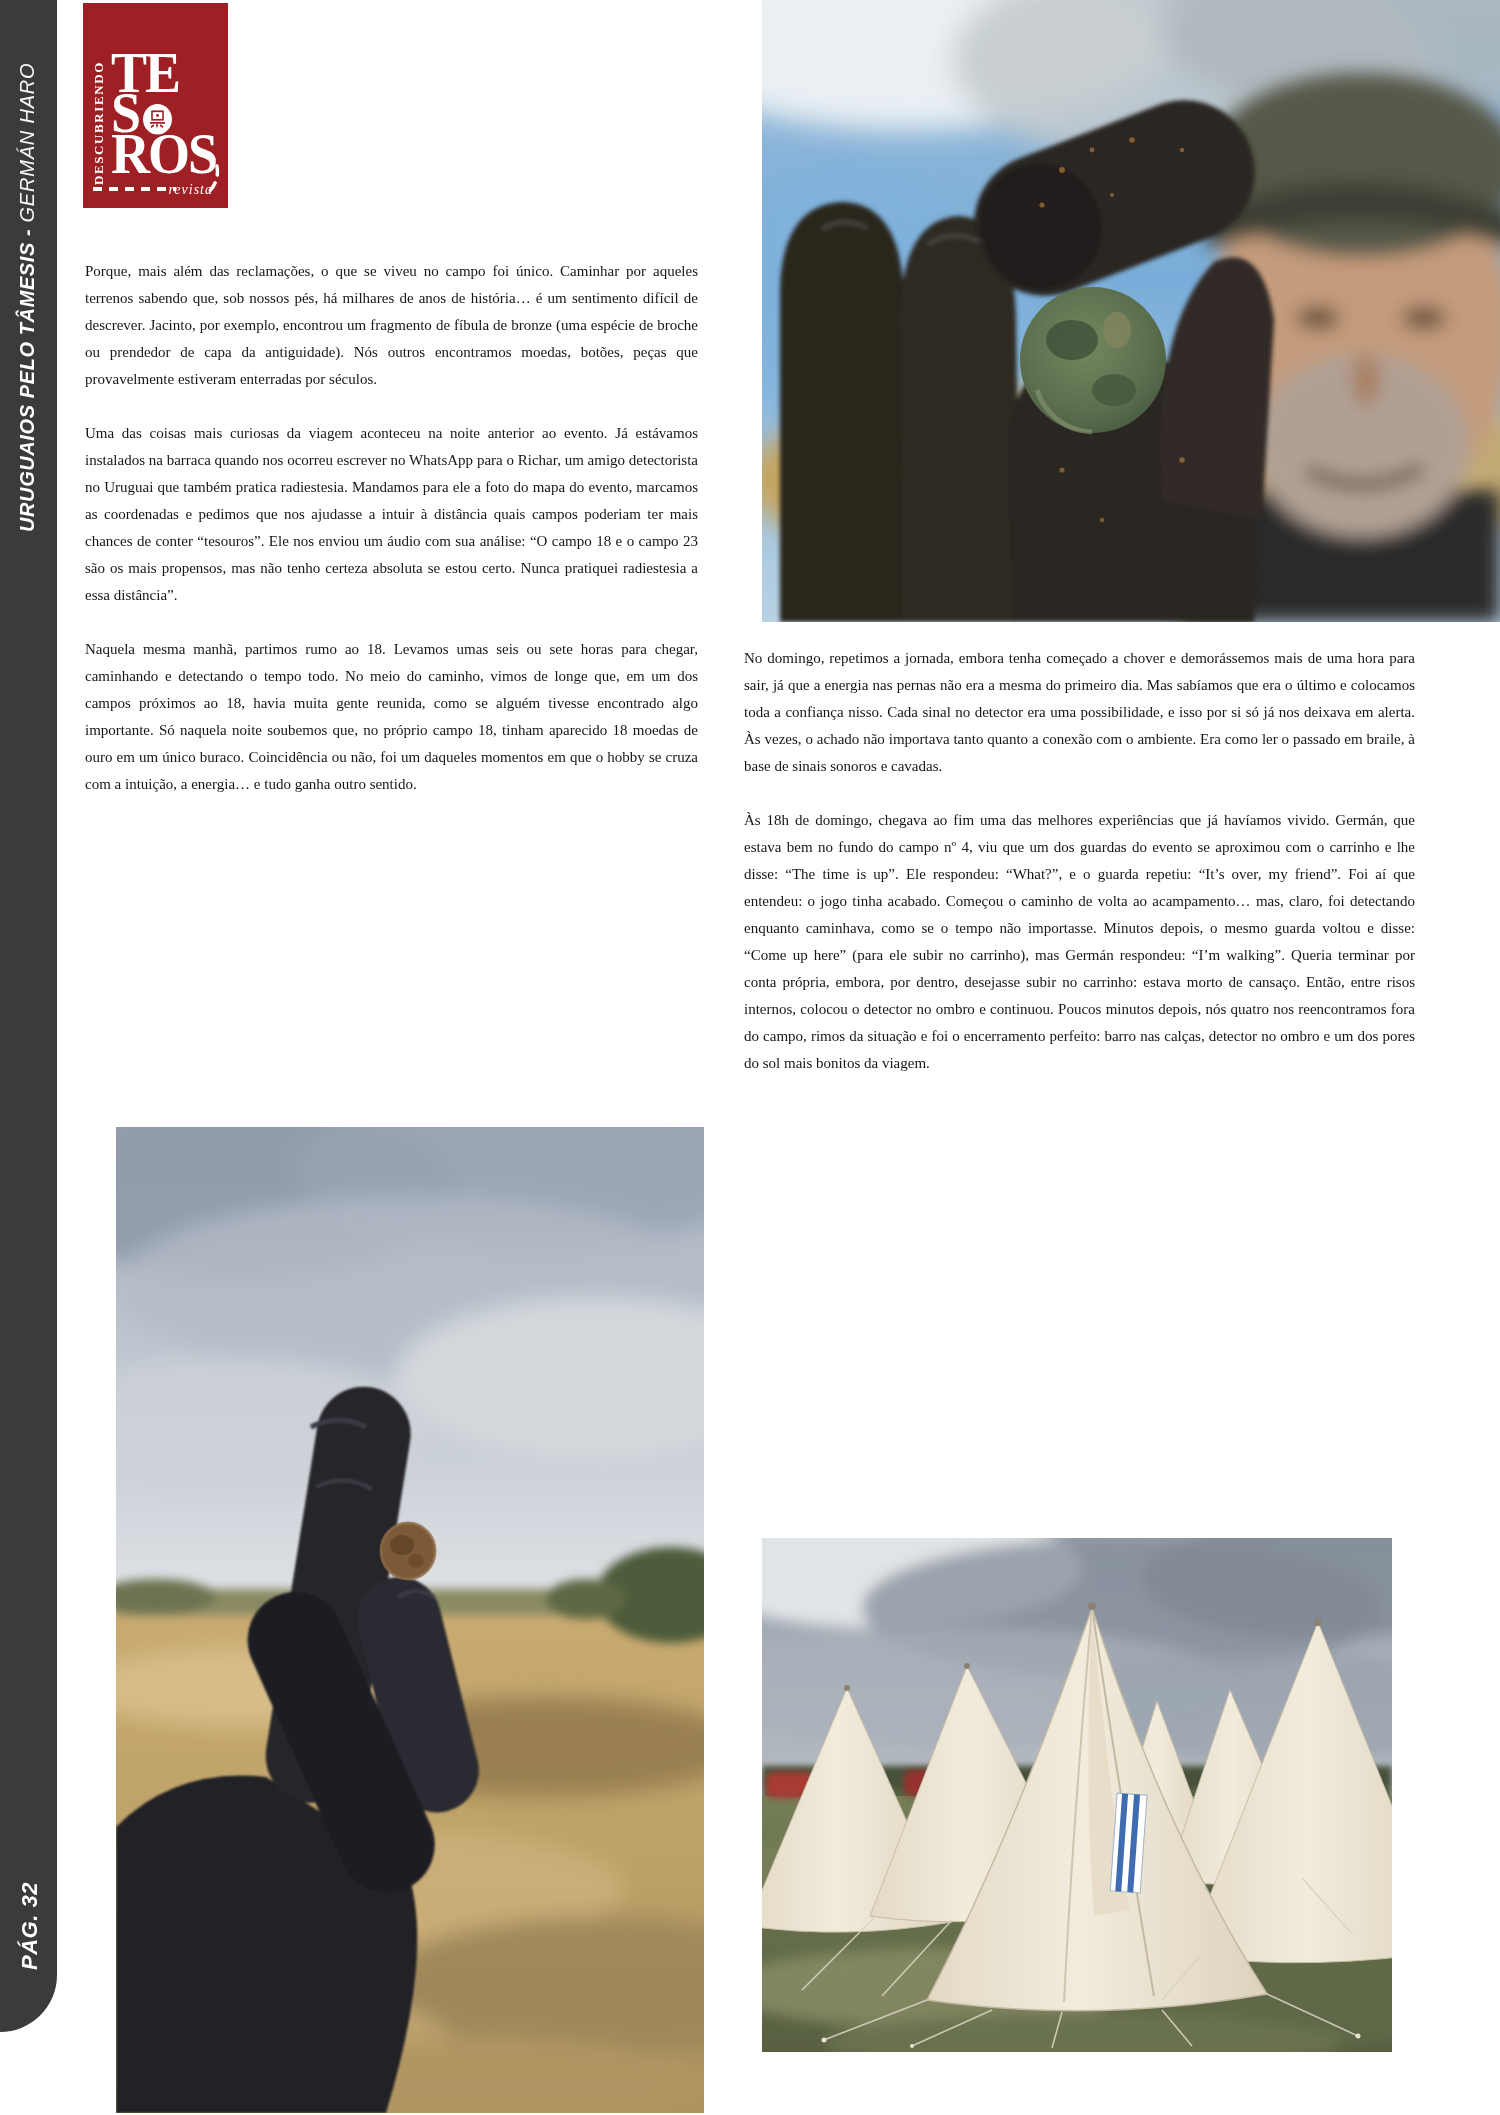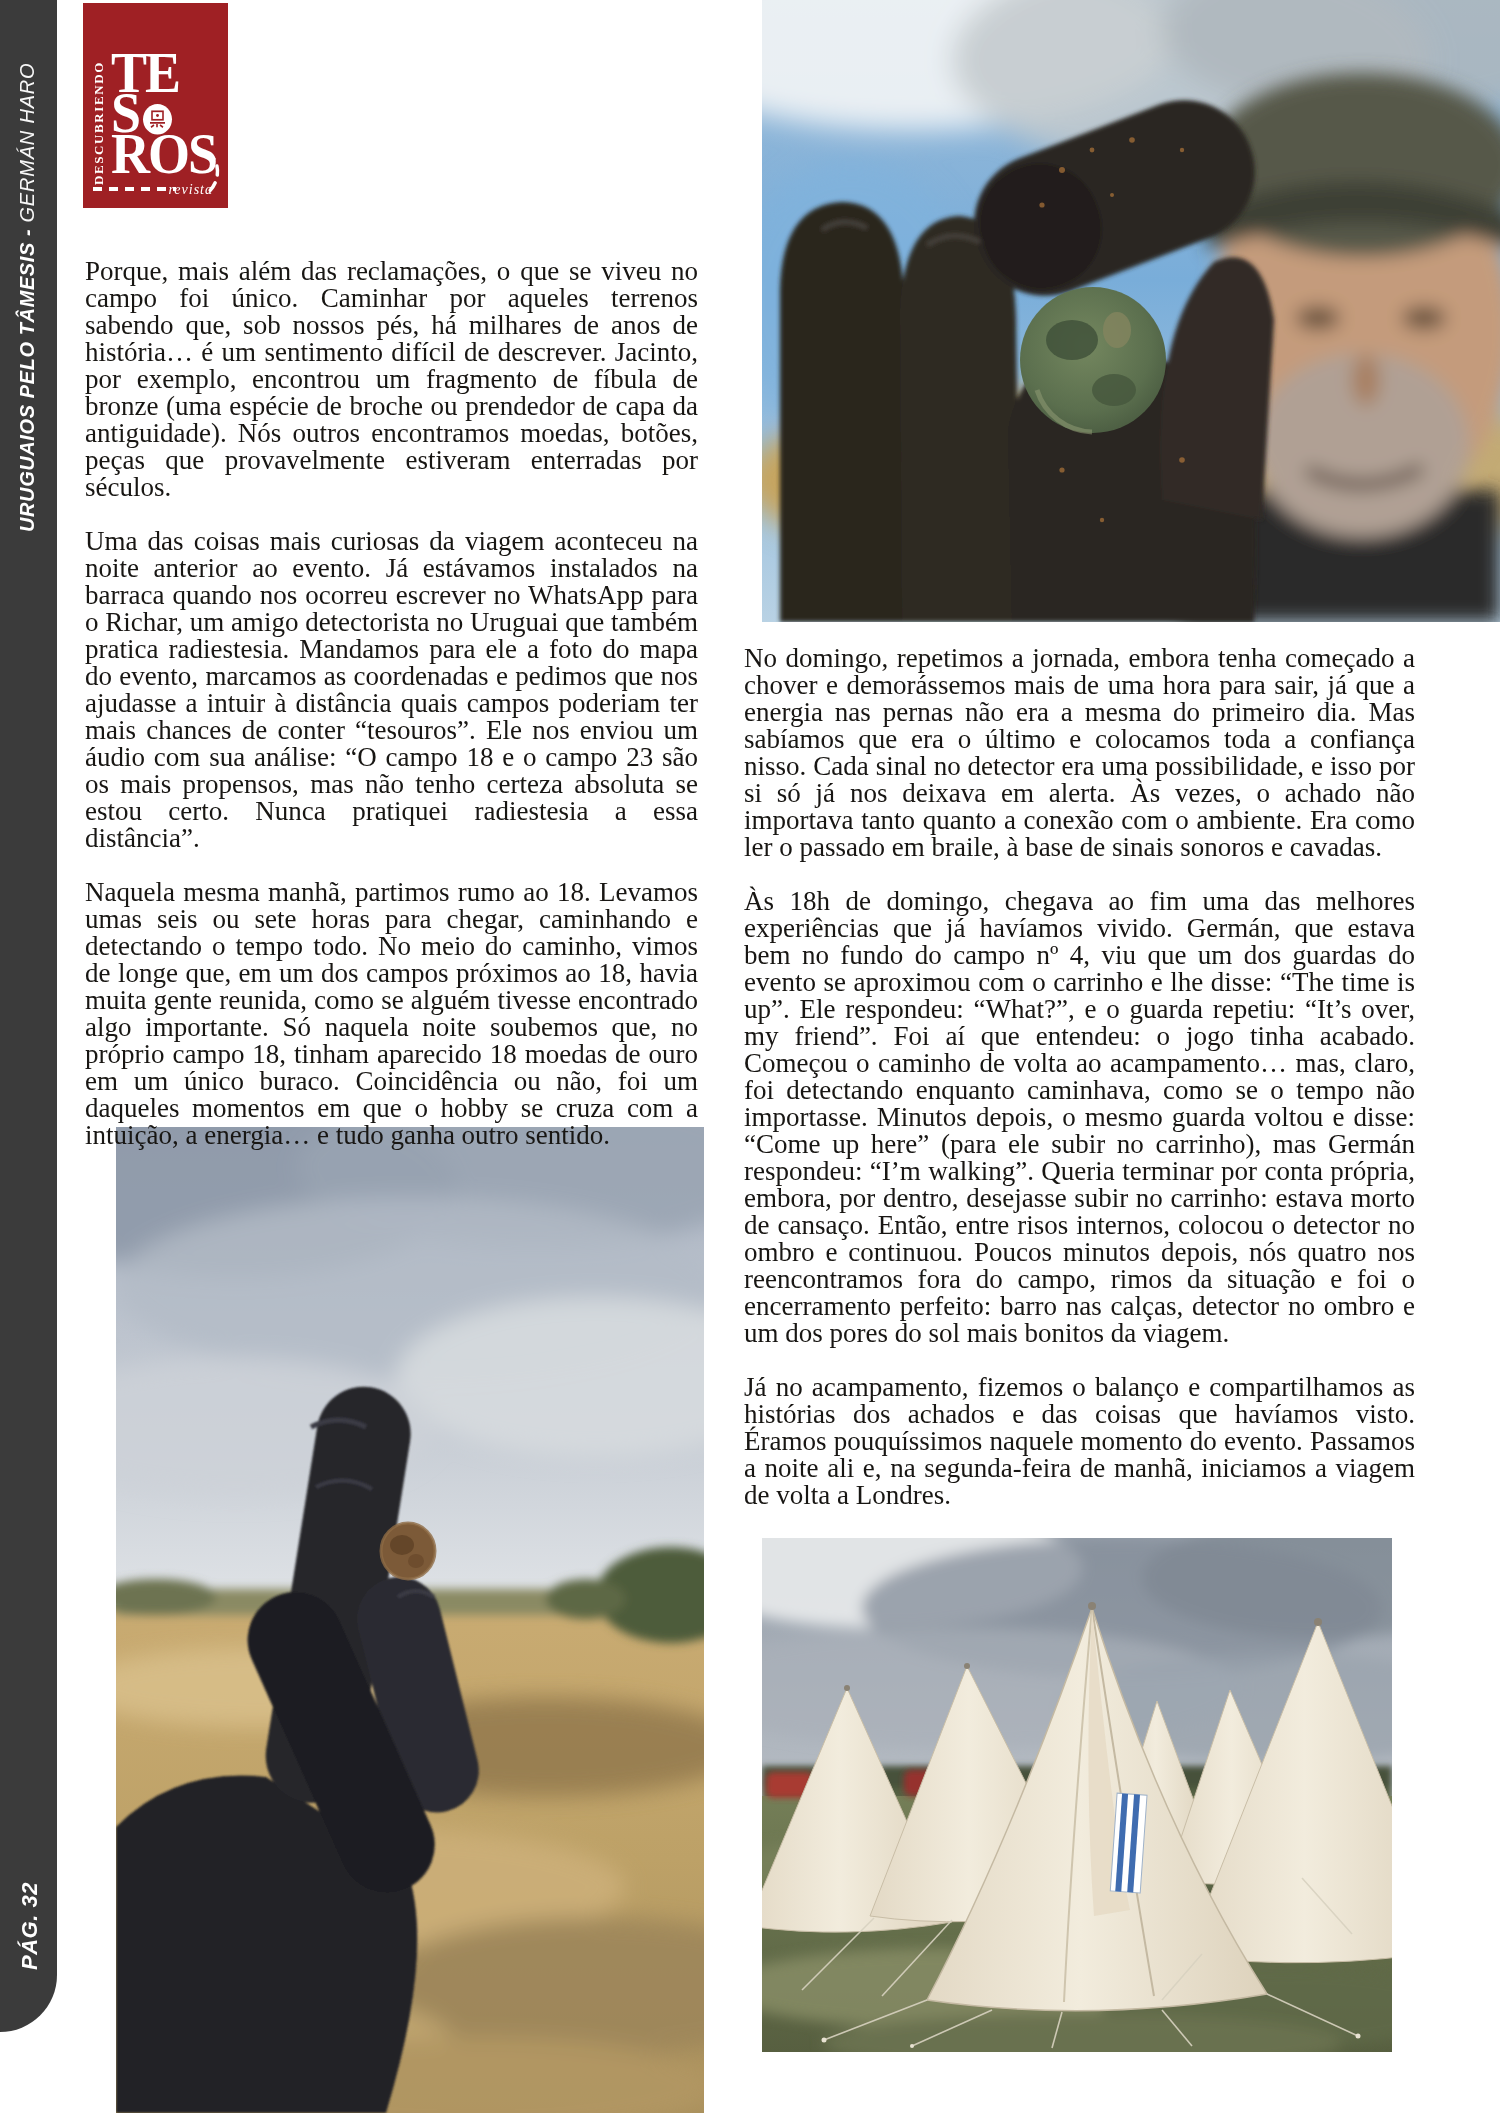--- a/index.html
+++ b/index.html
@@ -30,21 +30,21 @@
   .logo-coin{display:inline-block;width:31px;height:31px;margin-left:3px;vertical-align:-3px;}
   .logo-dashes{position:absolute;left:10px;right:52px;bottom:17px;height:4px;
                background:repeating-linear-gradient(90deg,#fff 0 9px,transparent 9px 16px);}
   .logo-tagline{position:absolute;right:15px;bottom:10px;color:#fff;font-style:italic;
                 font-family:"Liberation Serif",serif;font-size:14px;letter-spacing:1px;}
   .logo-curve{position:absolute;right:1px;bottom:9px;width:26px;height:50px;}
   
   .col{position:absolute;}
   .col-left{left:85px;top:258px;width:613px;}
   .col-right{left:744px;top:645px;width:671px;}
-  p.body-text{margin:0 0 27px 0;font-size:27px;line-height:27px;text-align:justify;
+  p.body-text{margin:0 0 27px 0;font-size:15px;line-height:27px;text-align:justify;
               color:#181613;hyphens:auto;-webkit-hyphens:auto;}
   
   .photo{position:absolute;display:block;}
   .photo-top{left:762px;top:0;}
   .photo-left{left:116px;top:1127px;}
   .photo-tents{left:762px;top:1538px;}
 </style>
 </head>
 <body>
 
@@ -319,16 +319,15 @@
 
   <section class="col col-left">
     <p class="body-text">Porque, mais além das reclamações, o que se viveu no campo foi único. Caminhar por aqueles terrenos sabendo que, sob nossos pés, há milhares de anos de história… é um sentimento difícil de descrever. Jacinto, por exemplo, encontrou um fragmento de fíbula de bronze (uma espécie de broche ou prendedor de capa da antiguidade). Nós outros encontramos moedas, botões, peças que provavelmente estiveram enterradas por séculos.</p>
     <p class="body-text">Uma das coisas mais curiosas da viagem aconteceu na noite anterior ao evento. Já estávamos instalados na barraca quando nos ocorreu escrever no WhatsApp para o Richar, um amigo detectorista no Uruguai que também pratica radiestesia. Mandamos para ele a foto do mapa do evento, marcamos as coordenadas e pedimos que nos ajudasse a intuir à distância quais campos poderiam ter mais chances de conter “tesouros”. Ele nos enviou um áudio com sua análise: “O campo 18 e o campo 23 são os mais propensos, mas não tenho certeza absoluta se estou certo. Nunca pratiquei radiestesia a essa distância”.</p>
     <p class="body-text">Naquela mesma manhã, partimos rumo ao 18. Levamos umas seis ou sete horas para chegar, caminhando e detectando o tempo todo. No meio do caminho, vimos de longe que, em um dos campos próximos ao 18, havia muita gente reunida, como se alguém tivesse encontrado algo importante. Só naquela noite soubemos que, no próprio campo 18, tinham aparecido 18 moedas de ouro em um único buraco. Coincidência ou não, foi um daqueles momentos em que o hobby se cruza com a intuição, a energia… e tudo ganha outro sentido.</p>
   </section>
 
   <section class="col col-right">
     <p class="body-text">No domingo, repetimos a jornada, embora tenha começado a chover e demorássemos mais de uma hora para sair, já que a energia nas pernas não era a mesma do primeiro dia. Mas sabíamos que era o último e colocamos toda a confiança nisso. Cada sinal no detector era uma possibilidade, e isso por si só já nos deixava em alerta. Às vezes, o achado não importava tanto quanto a conexão com o ambiente. Era como ler o passado em braile, à base de sinais sonoros e cavadas.</p>
     <p class="body-text">Às 18h de domingo, chegava ao fim uma das melhores experiências que já havíamos vivido. Germán, que estava bem no fundo do campo nº 4, viu que um dos guardas do evento se aproximou com o carrinho e lhe disse: “The time is up”. Ele respondeu: “What?”, e o guarda repetiu: “It’s over, my friend”. Foi aí que entendeu: o jogo tinha acabado. Começou o caminho de volta ao acampamento… mas, claro, foi detectando enquanto caminhava, como se o tempo não importasse. Minutos depois, o mesmo guarda voltou e disse: “Come up here” (para ele subir no carrinho), mas Germán respondeu: “I’m walking”. Queria terminar por conta própria, embora, por dentro, desejasse subir no carrinho: estava morto de cansaço. Então, entre risos internos, colocou o detector no ombro e continuou. Poucos minutos depois, nós quatro nos reencontramos fora do campo, rimos da situação e foi o encerramento perfeito: barro nas calças, detector no ombro e um dos pores do sol mais bonitos da viagem.</p>
-    <p class="body-text">Já no acampamento, fizemos o balanço e compartilhamos as histórias dos achados e das coisas que havíamos visto. Éramos pouquíssimos naquele momento do evento. Passamos a noite ali e, na segunda-feira de manhã, iniciamos a viagem de volta a Londres.</p>
   </section>
 
 </div>
 
 </body></html>

